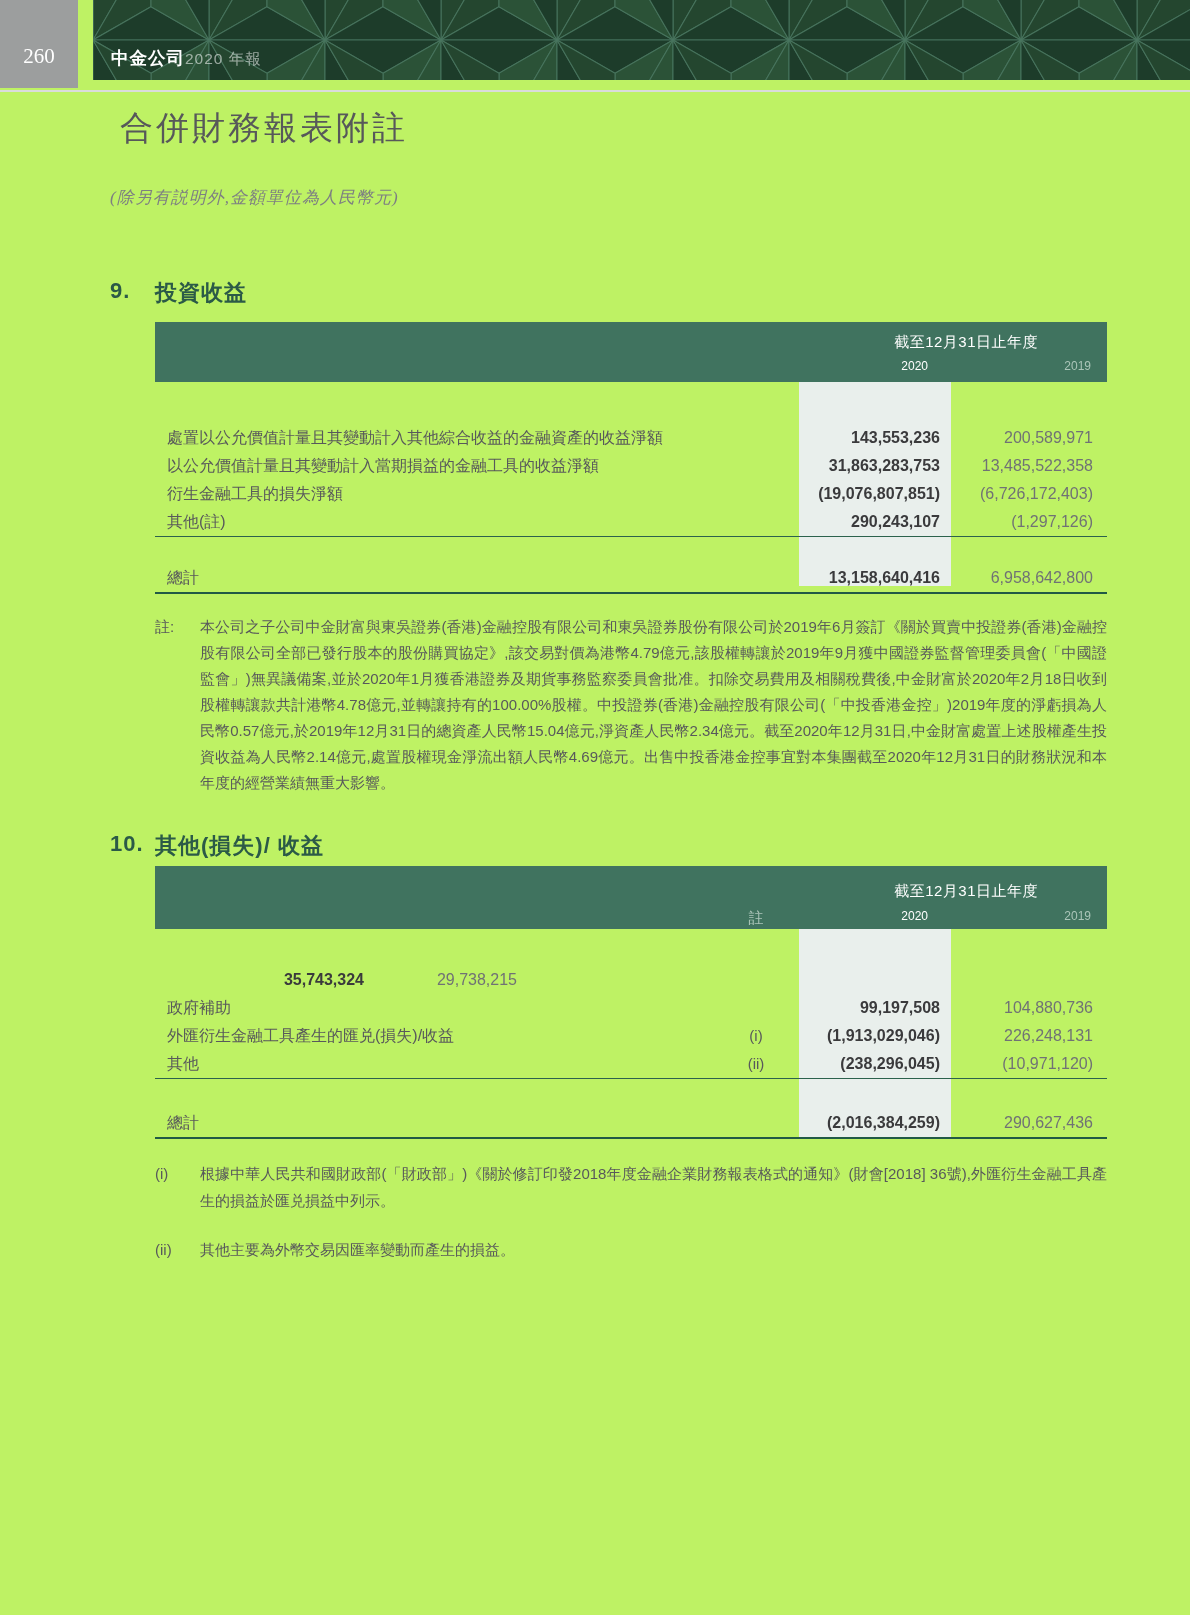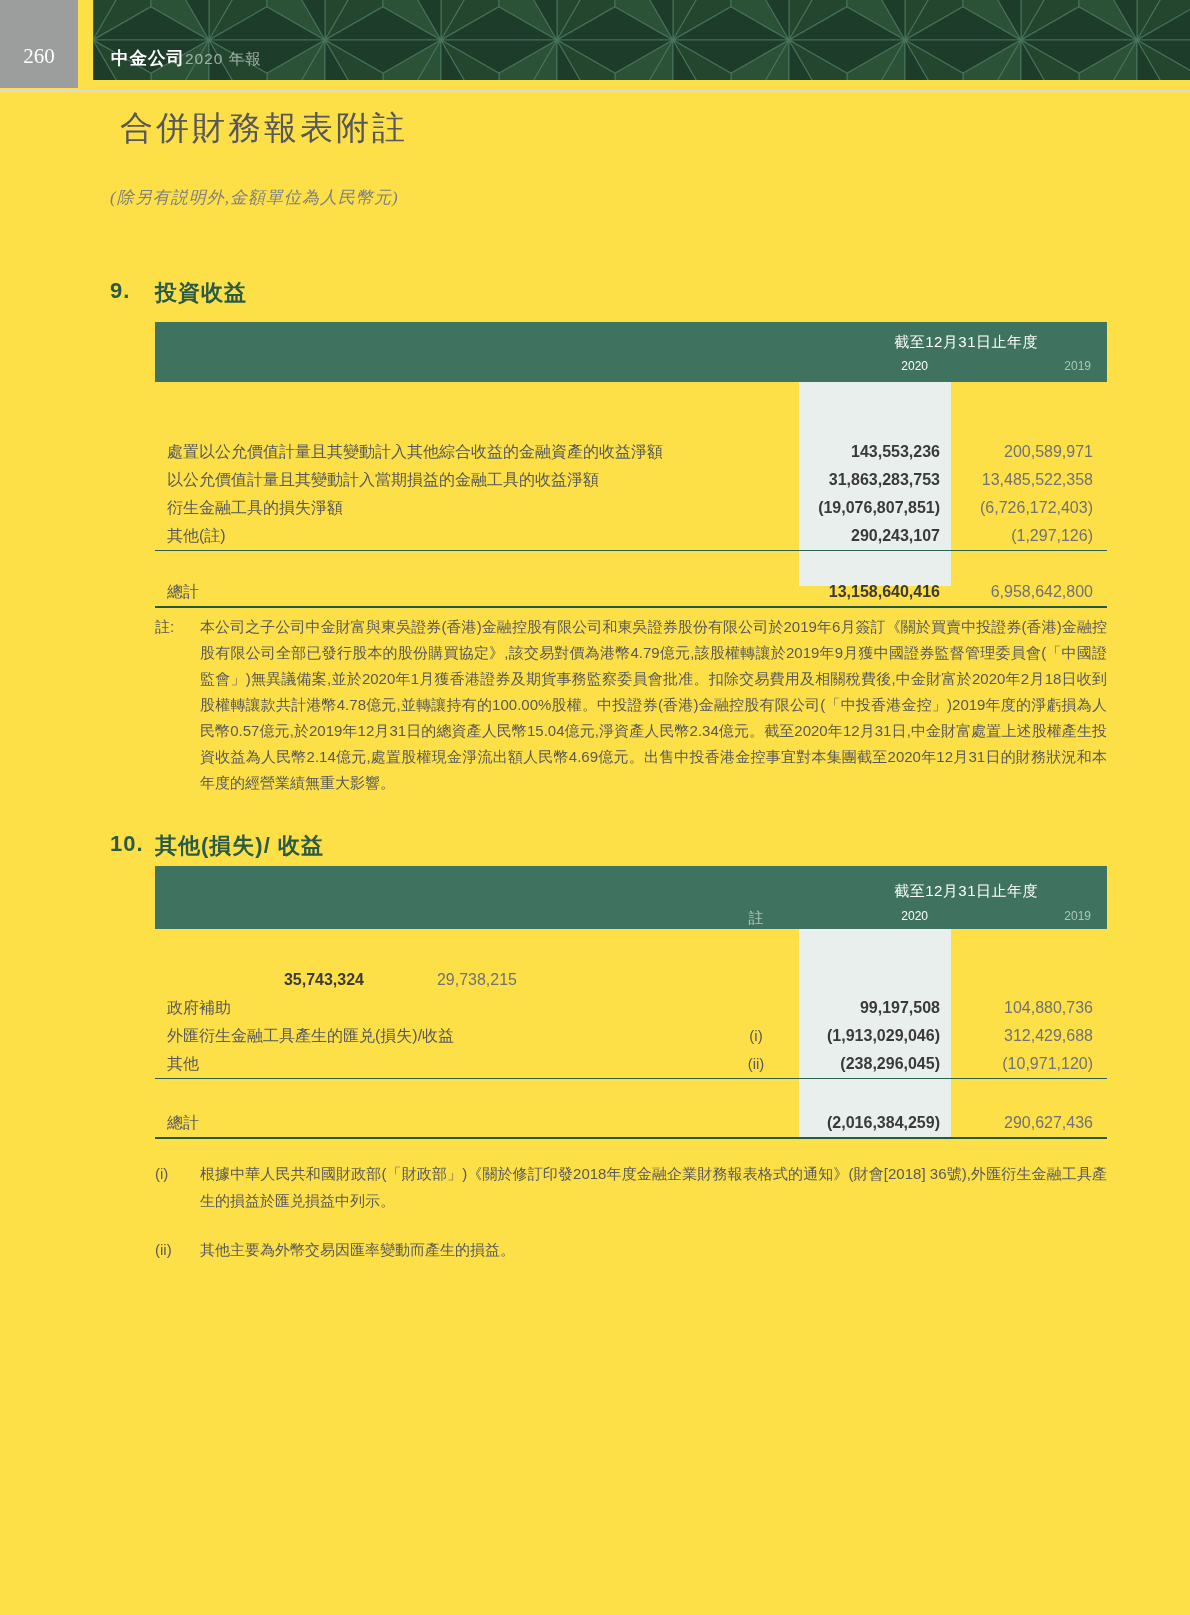--- a/index.html
+++ b/index.html
@@ -14,21 +14,21 @@
     --text-mid:#58595b;
     --text-light:#707275;
     --highlight:#e9efec;
     --title-gray:#57585a;
     --subtitle-gray:#7d7f82;
     --year-dim:#abc5b9;
   }
   *{margin:0;padding:0;box-sizing:border-box;}
   html,body{background:#fff;}
   body{font-family:"Liberation Sans",sans-serif;color:var(--text-mid);}
-  .page{position:relative;width:1190px;height:1615px;background:#fde047;overflow:hidden;}
+  .page{position:relative;width:1190px;height:1615px;background:#bef264;overflow:hidden;}
 
   
   .pagenum-box{position:absolute;left:0;top:0;width:78px;height:88px;background:var(--gray-box);
     color:#fff;font-family:"Liberation Serif",serif;font-size:21px;text-align:center;padding-top:44px;}
   .banner{position:absolute;left:93px;top:0;width:1097px;height:80px;background:var(--banner-bg);overflow:hidden;}
   .banner svg{position:absolute;left:0;top:0;display:block;}
   .banner-text{position:absolute;left:18px;top:46px;z-index:2;white-space:nowrap;}
   .brand{color:#fff;font-size:17.5px;font-weight:700;letter-spacing:1px;}
   .edition{color:rgba(255,255,255,.55);font-size:15.5px;letter-spacing:1px;}
   .head-rule{position:absolute;left:0;top:90px;width:1190px;height:2px;background:var(--rule);}
@@ -59,21 +59,21 @@
   .band .y2019{position:absolute;right:16px;color:var(--year-dim);font-size:12px;}
   .t9 .band .y2020,.t9 .band .y2019{top:37px;}
   .t10 .band .y2020,.t10 .band .y2019,.t10 .band .notecol{top:43px;}
   .band .notecol{position:absolute;left:576px;width:50px;text-align:center;color:var(--year-dim);font-size:15px;}
 
   .hl{position:absolute;left:644px;width:152px;background:var(--highlight);z-index:0;}
   .t9 .hl{top:60px;height:204px;}
   .t10 .hl{top:63px;height:208px;}
 
   .rows{position:relative;z-index:1;}
-  .t9 .rows{margin-top:56px;}
+  .t9 .rows{margin-top:42px;}
   .t10 .rows{margin-top:37px;}
   .frow{display:flex;height:28px;line-height:28px;align-items:center;}
   .frow .lbl{flex:1;padding-left:12px;color:var(--text-mid);font-size:16px;white-space:nowrap;}
   .frow .notemark{width:50px;flex:none;text-align:center;margin-right:19px;color:var(--text-mid);font-size:15px;}
   .frow .v20{width:152px;flex:none;text-align:right;padding-right:12px;font-weight:700;color:var(--text-dark);}
   .frow .v19{width:155px;flex:none;text-align:right;padding-right:14px;color:var(--text-light);}
 
   .sepline{position:relative;z-index:1;height:0;border-top:1.4px solid var(--line-green);}
   .totalrow{position:relative;z-index:1;}
   .t9 .totalrow{margin-top:27px;}
@@ -432,21 +432,21 @@
       <div class="frow">
         <span class="lbl">政府補助</span>
         <span class="notemark"></span>
         <span class="v20">99,197,508</span>
         <span class="v19">104,880,736</span>
       </div>
       <div class="frow">
         <span class="lbl">外匯衍生金融工具產生的匯兑(損失)/收益</span>
         <span class="notemark">(i)</span>
         <span class="v20">(1,913,029,046)</span>
-        <span class="v19">312,429,688</span>
+        <span class="v19">226,248,131</span>
       </div>
       <div class="frow">
         <span class="lbl">其他</span>
         <span class="notemark">(ii)</span>
         <span class="v20">(238,296,045)</span>
         <span class="v19">(10,971,120)</span>
       </div>
     </div>
     <div class="sepline"></div>
     <div class="frow totalrow">

